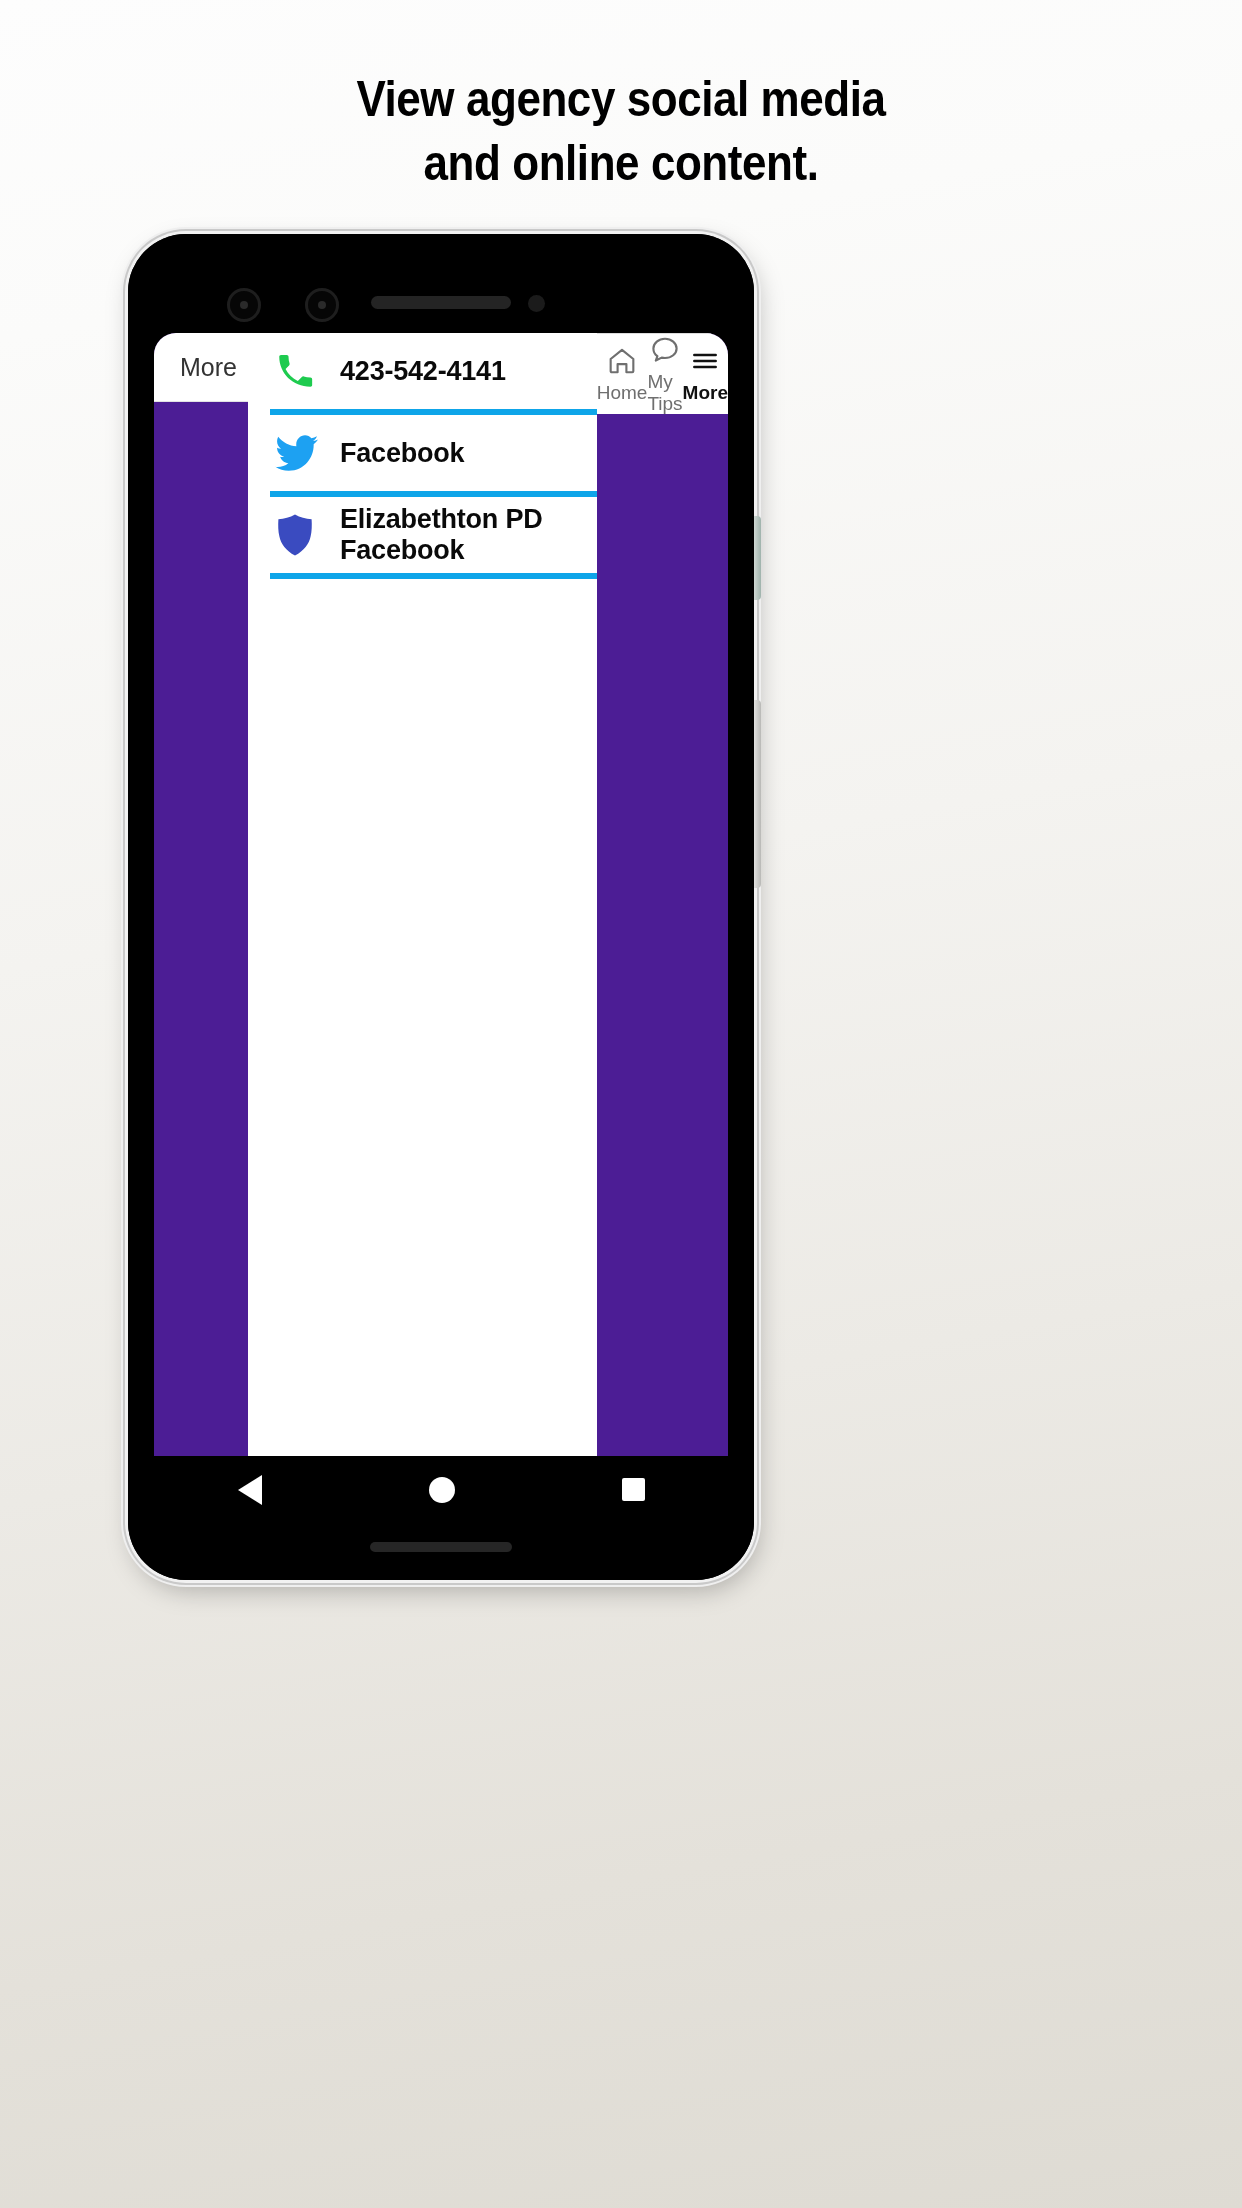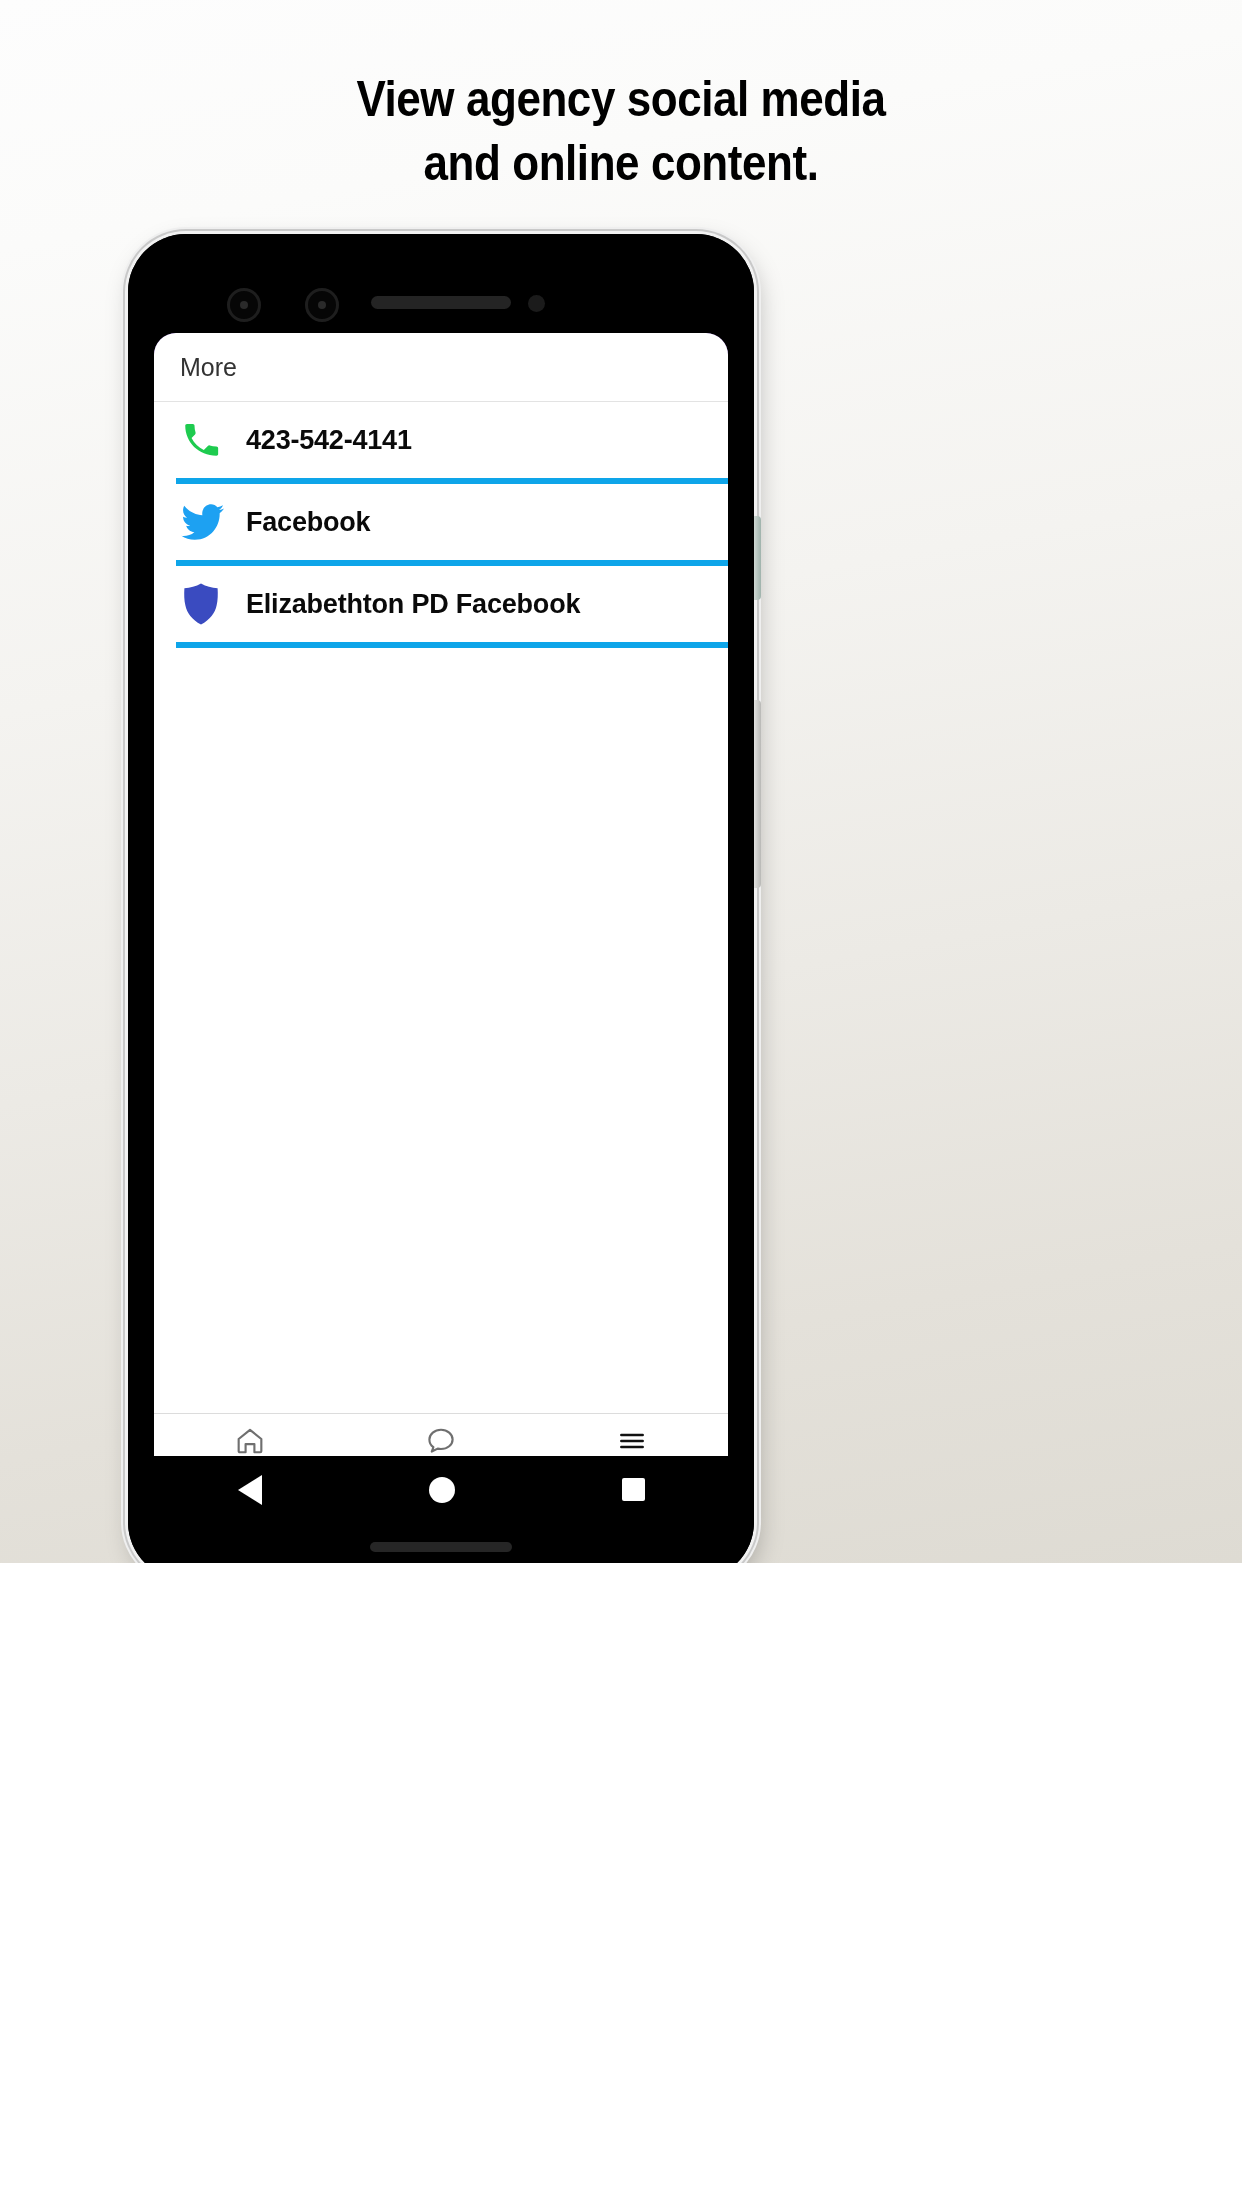--- a/index.html
+++ b/index.html
@@ -10,21 +10,21 @@
     width: 1242px;
     height: 2208px;
     overflow: hidden;
     font-family: "Liberation Sans", sans-serif;
     background: #ffffff;
   }
 
   #stage {
     position: relative;
     width: 1242px;
-    height: 1563px;
+    height: 2208px;
     background: linear-gradient(170deg, #fdfdfd 0%, #fbfbfa 14%, #f4f3f0 40%, #eceae5 62%, #e4e1da 82%, #dedbd3 100%);
     overflow: hidden;
   }
 
   
   #headline {
     position: absolute;
     left: 0;
     top: 74px;
     width: 1242px;
@@ -147,21 +147,21 @@
   #screen {
     position: absolute;
     left: 26px;
     top: 99px;
     width: 574px;
     height: 1161px;
     background: #4c1d95;
     border-radius: 22px 22px 0 0;
     overflow: hidden;
     display: flex;
-    flex-direction: column;
+    flex-direction: row;
   }
 
   .app-header {
     height: 68px;
     flex: 0 0 68px;
     display: flex;
     align-items: center;
     padding-left: 26px;
     background: #ffffff;
     border-bottom: 1px solid #e3e3e3;

